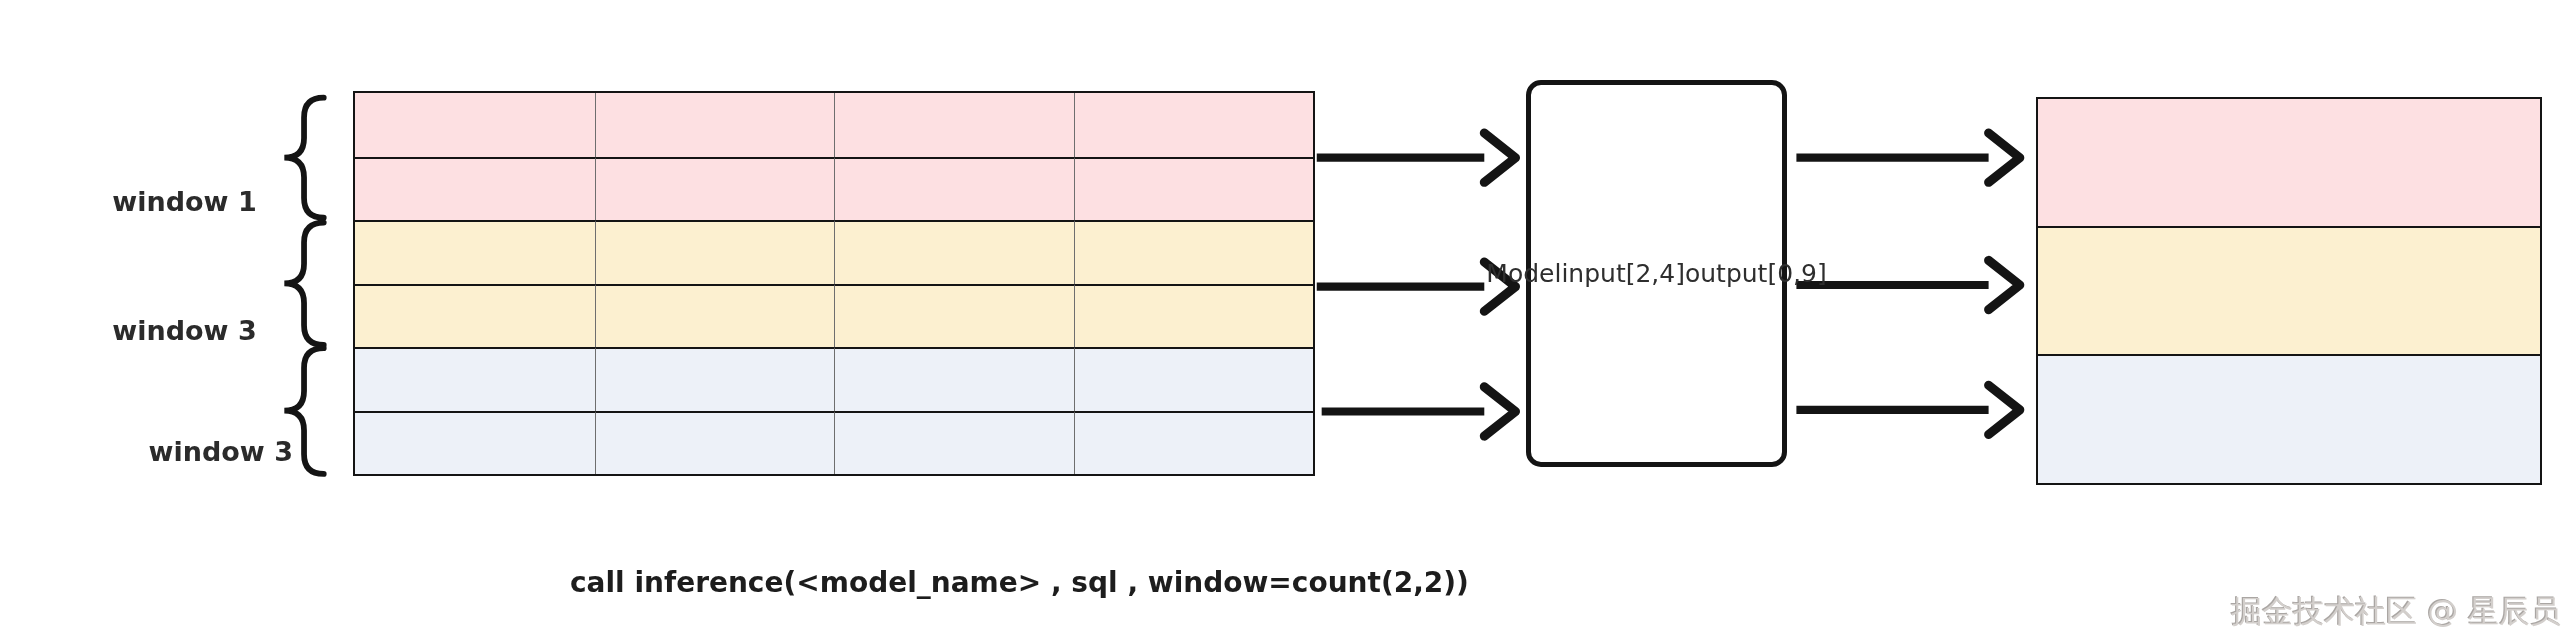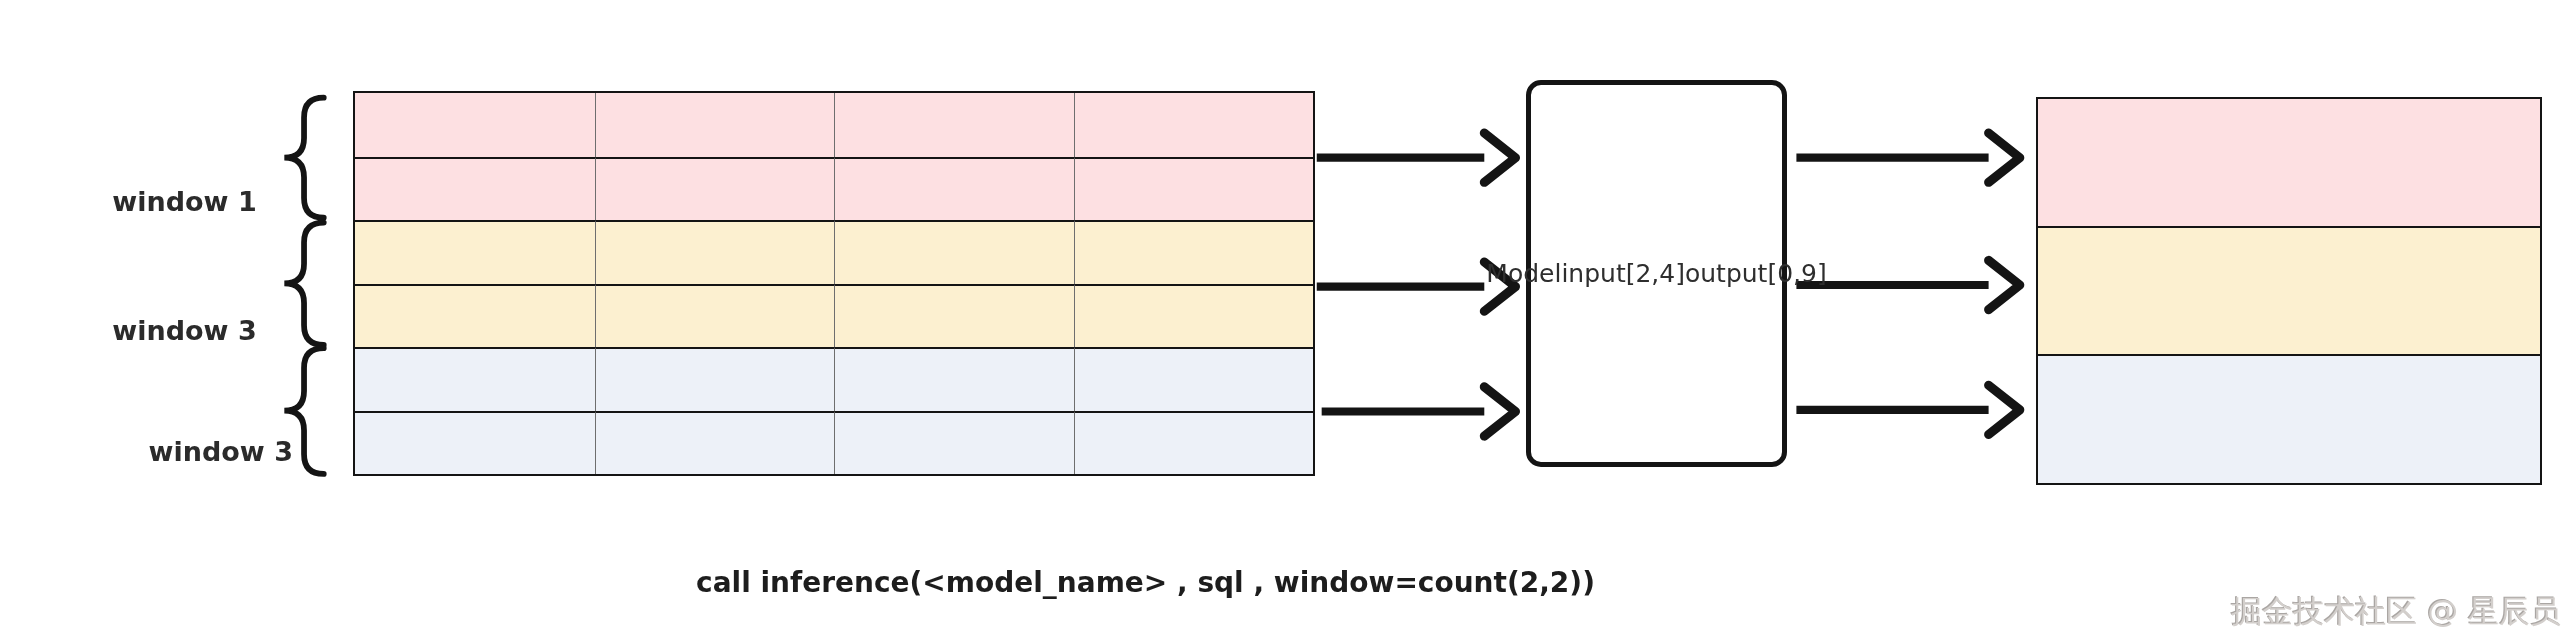--- a/index.html
+++ b/index.html
@@ -88,21 +88,21 @@
     flex-direction: column;
   }
   .band { flex: 1; }
   .band + .band { border-top: 2.5px solid var(--line); }
 
   
   .caption {
     position: absolute;
     left: 570px; top: 566px;
     width: 1151px;
-    text-align: center;
+    text-align: left;
     font-size: 28px;
     font-weight: bold;
     color: var(--caption);
     white-space: nowrap;
   }
 
   
   .watermark {
     position: absolute;
     right: 15px; top: 595px;

